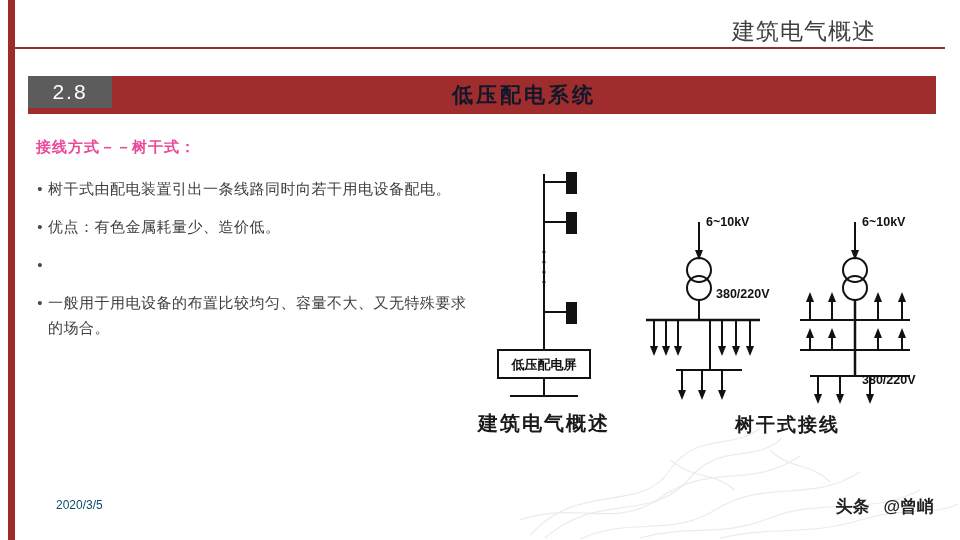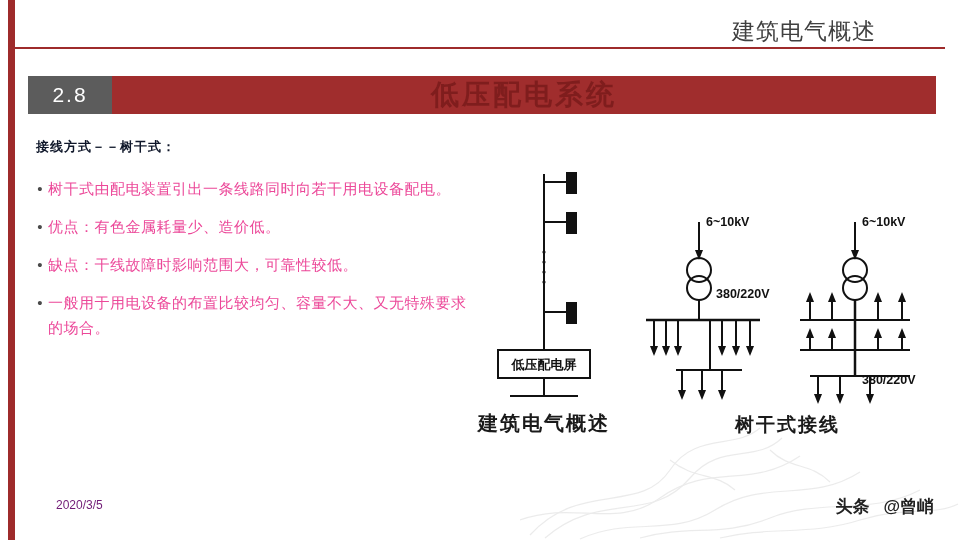--- a/index.html
+++ b/index.html
@@ -55,52 +55,52 @@
     top: 76px;
     width: 908px;
     height: 38px;
     background: #a02d2d;
   }
   .title-num {
     position: absolute;
     left: 28px;
     top: 76px;
     width: 84px;
-    height: 38px;
+    height: 32px;
     background: #5c5c5c;
     color: #ffffff;
     font-size: 21px;
     display: flex;
     align-items: center;
     justify-content: center;
     letter-spacing: 2px;
   }
   .title-text {
     position: absolute;
     left: 112px;
     top: 76px;
     width: 824px;
     height: 38px;
-    color: #7f1d1d;
-    font-size: 28px;
+    color: #0f172a;
+    font-size: 21px;
     font-weight: bold;
     display: flex;
     align-items: center;
     justify-content: center;
     letter-spacing: 3px;
     font-family: Liberation Serif, serif;
   }
   
   .subtitle {
     position: absolute;
     left: 36px;
     top: 138px;
-    font-size: 13px;
-    font-weight: bold;
-    color: #0f172a;
+    font-size: 15px;
+    font-weight: bold;
+    color: #ec4899;
     letter-spacing: 1px;
   }
   
   .bullets {
     position: absolute;
     left: 32px;
     top: 176px;
     width: 440px;
   }
   .bullet {
@@ -112,21 +112,21 @@
     width: 16px;
     flex: 0 0 16px;
     color: #4a4a4a;
     font-size: 15px;
     line-height: 25px;
     text-align: center;
   }
   .bullet .btext {
     font-size: 15px;
     line-height: 25px;
-    color: #ec4899;
+    color: #404040;
     letter-spacing: 0.5px;
   }
   
   .figure {
     position: absolute;
     left: 470px;
     top: 160px;
     width: 470px;
     height: 300px;
   }
@@ -155,21 +155,21 @@
     height: 120px;
     opacity: 0.35;
     pointer-events: none;
   }
   
   .date {
     position: absolute;
     left: 56px;
     bottom: 28px;
     font-size: 12px;
-    color: #701a75;
+    color: #0c4a6e;
   }
   .brand {
     position: absolute;
     right: 26px;
     bottom: 22px;
     font-size: 17px;
     font-weight: bold;
     color: #2b2b2b;
     display: flex;
     align-items: center;
@@ -202,21 +202,20 @@
     <div class="bullet">
       <span class="dot">•</span>
       <span class="btext">树干式由配电装置引出一条线路同时向若干用电设备配电。</span>
     </div>
     <div class="bullet">
       <span class="dot">•</span>
       <span class="btext">优点：有色金属耗量少、造价低。</span>
     </div>
     <div class="bullet">
       <span class="dot">•</span>
-      <span class="btext">缺点：干线故障时影响范围大，可靠性较低。</span>
     </div>
     <div class="bullet">
       <span class="dot">•</span>
       <span class="btext">一般用于用电设备的布置比较均匀、容量不大、又无特殊要求的场合。</span>
     </div>
   </div>
 
   <div class="figure">
     <svg width="470" height="300" viewBox="0 0 470 300">
 

